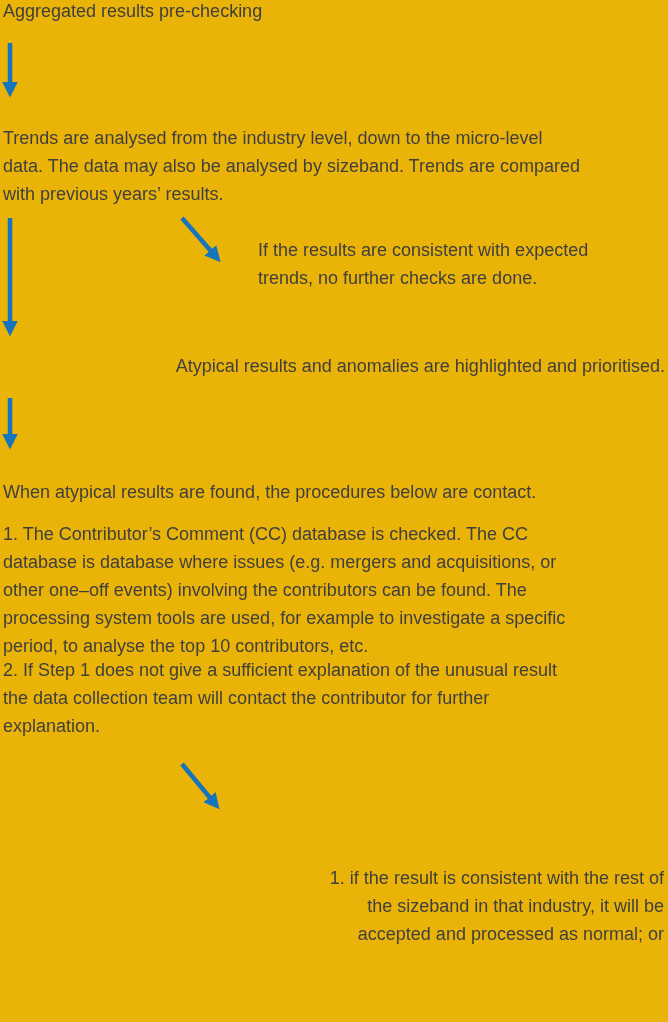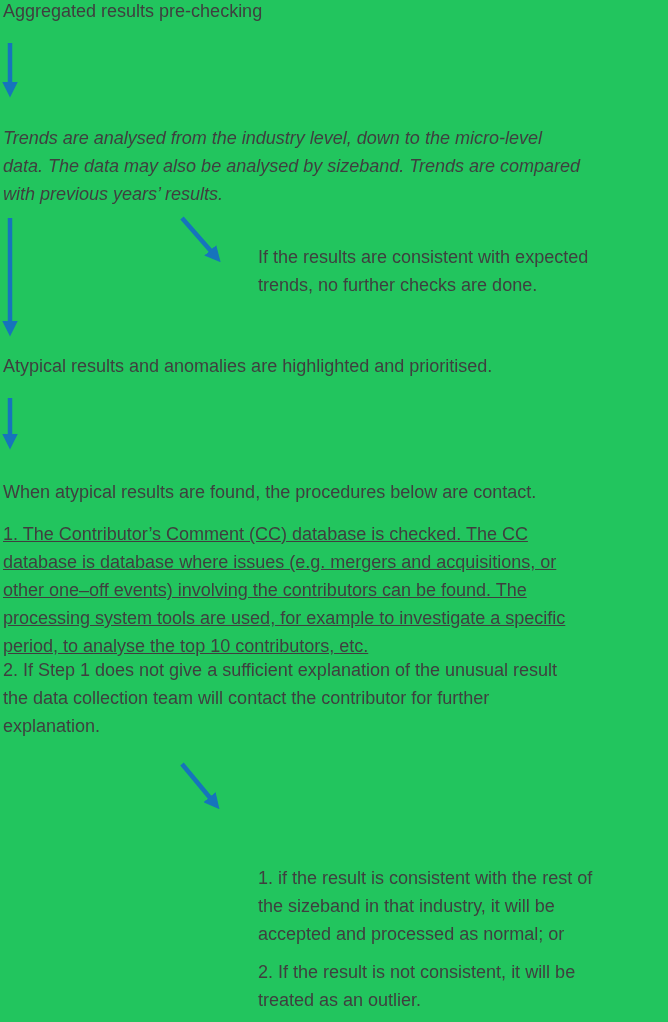--- a/index.html
+++ b/index.html
@@ -9,42 +9,42 @@
   }
   :root {
     --arrow-blue: #1674bc;
     --text-color: #3f3f3f;
   }
   .canvas {
     position: relative;
     width: 668px;
     height: 1022px;
     overflow: hidden;
-    background: #22c55e;
+    background: #eab308;
     font-family: "Liberation Sans", "DejaVu Sans", sans-serif;
     font-size: 18px;
     line-height: 28px;
     color: var(--text-color);
   }
   .txt {
     position: absolute;
     white-space: pre-line;
   }
   .main-col  { left: 3px;  width: 662px; }
   .side-col  { left: 258px; width: 406px; }
 
   .t-title    { top: -3px; }
-  .t-trends   { top: 124px; font-style: italic; }
-  .t-consistent { top: 243px; }
-  .t-atypical { top: 352px; }
+  .t-trends   { top: 124px; }
+  .t-consistent { top: 236px; }
+  .t-atypical { top: 352px; text-align: right; }
   .t-when     { top: 478px; }
-  .t-step1    { top: 520px; text-decoration: underline; }
+  .t-step1    { top: 520px; }
   .t-step2    { top: 656px; }
   .t-after    { top: 791px; }
-  .t-outcome1 { top: 864px; }
+  .t-outcome1 { top: 864px; text-align: right; }
   .t-outcome2 { top: 958px; }
 
   svg.arrow { position: absolute; overflow: visible; }
   svg.arrow line {
     stroke: var(--arrow-blue);
     stroke-width: 4.5;
   }
   #arrowhead path { fill: var(--arrow-blue); }
 </style>
 </head>
@@ -101,16 +101,14 @@
 
   <svg class="arrow" style="left:172px; top:754px" width="70" height="70">
     <line x1="10" y1="10" x2="44" y2="51" marker-end="url(#arrowhead)"></line>
   </svg>
 
 
   <div class="txt side-col t-outcome1">1. if the result is consistent with the rest of
 the sizeband in that industry, it will be
 accepted and processed as normal; or</div>
 
-  <div class="txt side-col t-outcome2">2. If the result is not consistent, it will be
-treated as an outlier.</div>
 
 </div>
 
 </body></html>

